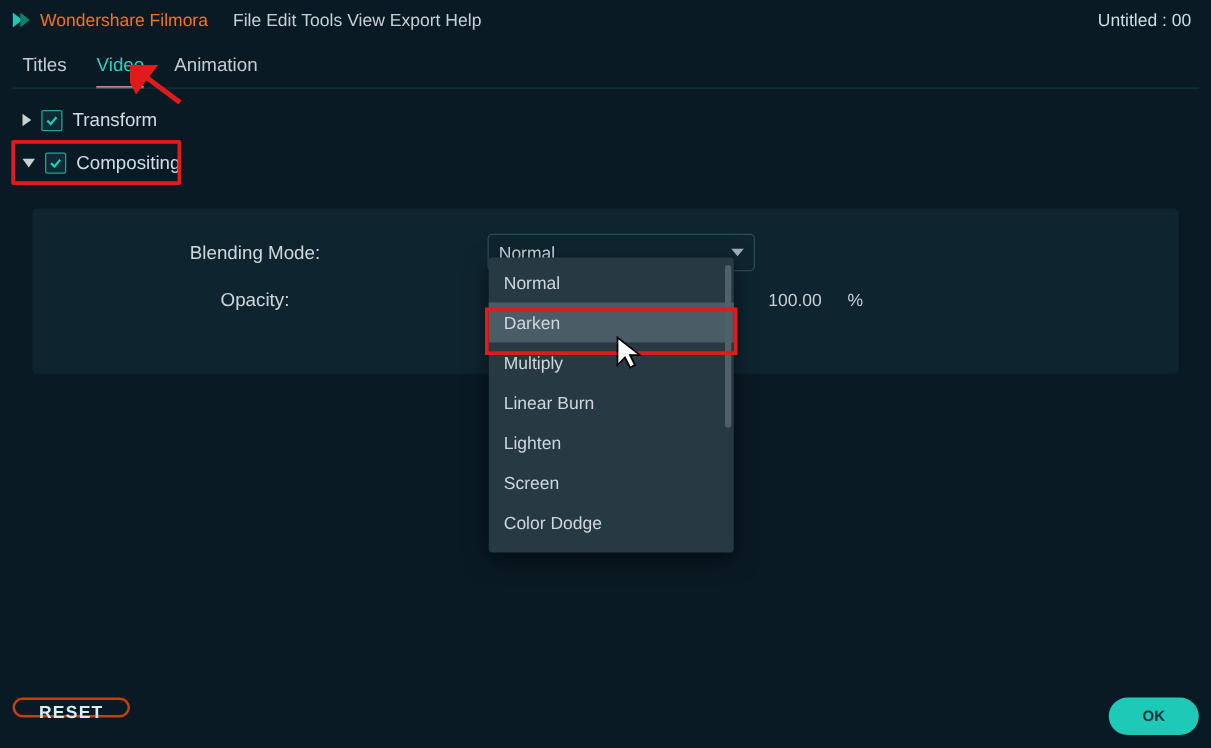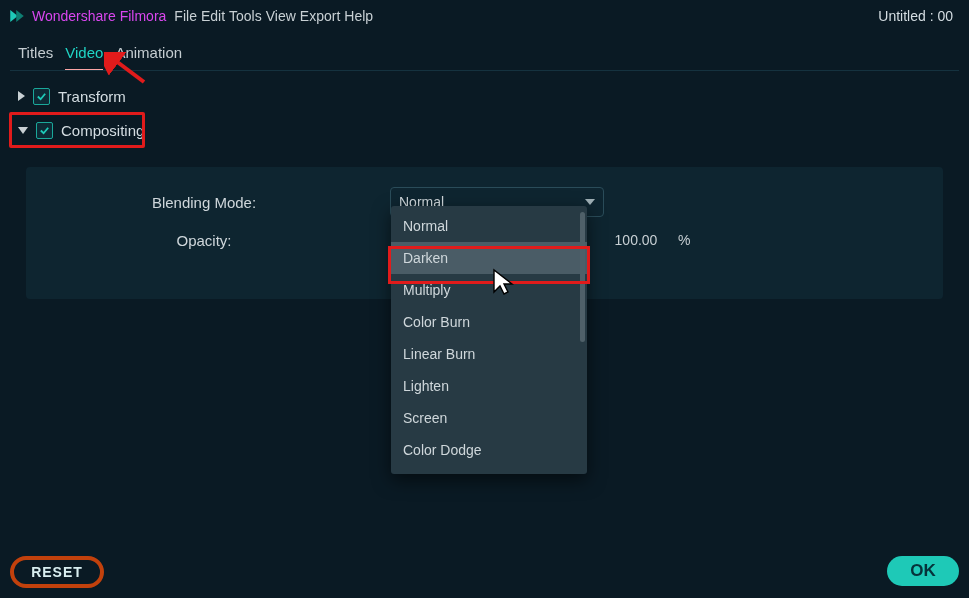--- a/index.html
+++ b/index.html
@@ -1,24 +1,24 @@
 <!DOCTYPE html>
 <html><head>
 <meta charset="utf-8">
 <style>
   html,body{margin:0;padding:0;width:969px;height:598px;background:#0a1a24;font-family:"Segoe UI",Arial,sans-serif;color:#c8d0d4;overflow:hidden;font-size:14px;-webkit-font-smoothing:antialiased}
   
   .menubar{height:32px;display:flex;align-items:center;padding:0 6px;position:relative}
   .app-logo{width:18px;height:18px;margin:0 6px 0 2px}
-  .app-title{font-size:14px;color:#d946ef;margin-right:8px}
+  .app-title{font-size:14px;color:#f97316;margin-right:20px}
   .menu-items{display:flex;gap:4px}
   .menu-item{color:#c8d0d4;font-size:14px;cursor:default}
   .untitled{position:absolute;right:0;top:0;height:32px;display:flex;align-items:center;font-size:14px;color:#d4dde2;padding-right:16px}
   
-  .tabs{display:flex;gap:12px;padding:12px 0 0 18px;position:relative}
+  .tabs{display:flex;gap:24px;padding:12px 0 0 18px;position:relative}
   .tab{font-size:15px;color:#c4ccd0;padding-bottom:8px;cursor:pointer}
   .tab.active{color:#20d4c4;border-bottom:2px solid #fca5a5}
   .tab-sep{position:absolute;left:10px;right:10px;bottom:0;border-bottom:1px solid #15323f}
   .red-arrow{position:absolute;left:104px;top:52px;pointer-events:none}
   
   .sections{padding:8px 12px 0 12px}
   .section-row{display:flex;align-items:center;height:34px;gap:8px;padding-left:6px}
   .tri{width:0;height:0;display:inline-block}
   .tri.right{border-top:5px solid transparent;border-bottom:5px solid transparent;border-left:7px solid #c8d0d4}
   .tri.down{border-left:5px solid transparent;border-right:5px solid transparent;border-top:7px solid #c8d0d4}
@@ -38,22 +38,22 @@
   
   .dropdown{position:absolute;left:391px;top:206px;width:196px;background:#273a44;border-radius:3px;box-shadow:0 6px 18px rgba(0,0,0,.55);padding:4px 0 8px 0;z-index:20}
   .dd-item{height:32px;display:flex;align-items:center;padding:0 12px;font-size:14px;color:#cfd7db;cursor:pointer}
   .dd-item.hover{background:#4a5c66}
   .dd-scroll{position:absolute;right:2px;top:6px;width:5px;height:130px;background:#4f6069;border-radius:3px}
   .dd-red{position:absolute;left:-3px;top:40px;width:196px;height:32px;border:3px solid #e11b1b;pointer-events:none}
   
   .cursor{position:absolute;left:492px;top:268px;z-index:40;pointer-events:none}
   
   .footer{position:absolute;left:0;right:0;bottom:10px;display:flex;justify-content:space-between;padding:0 10px}
-  .btn-reset{border:4px solid #c2410c;background:transparent;color:#d8eef0;font-weight:600;font-size:14px;letter-spacing:1px;border-radius:18px;height:32px;width:94px;cursor:pointer}
-  .btn-ok{border:none;background:#1ec9b7;color:#06323a;font-weight:700;font-size:17px;border-radius:18px;height:30px;width:72px;cursor:pointer}
+  .btn-reset{border:2px solid #c2410c;background:transparent;color:#d8eef0;font-weight:600;font-size:14px;letter-spacing:1px;border-radius:18px;height:16px;width:94px;cursor:pointer}
+  .btn-ok{border:none;background:#1ec9b7;color:#06323a;font-weight:700;font-size:12px;border-radius:18px;height:30px;width:72px;cursor:pointer}
 </style>
 </head>
 <body>
 
 <div class="menubar">
   <span class="app-logo">
     <svg viewBox="0 0 24 24">
         <path d="M3 4 L13 12 L3 20 Z" fill="#1ec9b7"></path>
         <path d="M11 4 L21 12 L11 20 Z" fill="#0e7e72"></path>
       </svg>
@@ -122,21 +122,20 @@
     <div style="width:196px"></div>
     <span class="opacity-value">100.00</span>
     <span class="opacity-unit">%</span>
   </div>
 </div>
 
 <div class="dropdown">
   <div class="dd-item">Normal</div>
   <div class="dd-item hover">Darken</div>
   <div class="dd-item">Multiply</div>
-  <div class="dd-item">Color Burn</div>
   <div class="dd-item">Linear Burn</div>
   <div class="dd-item">Lighten</div>
   <div class="dd-item">Screen</div>
   <div class="dd-item">Color Dodge</div>
   <div class="dd-scroll"></div>
   <div class="dd-red"></div>
 </div>
 
 <svg class="cursor" width="24" height="30">
   <path d="M2 2 L2 24 L8 18 L12 26 L16 24 L12 16 L20 16 Z" fill="#ffffff" stroke="#000" stroke-width="1.4"></path>

